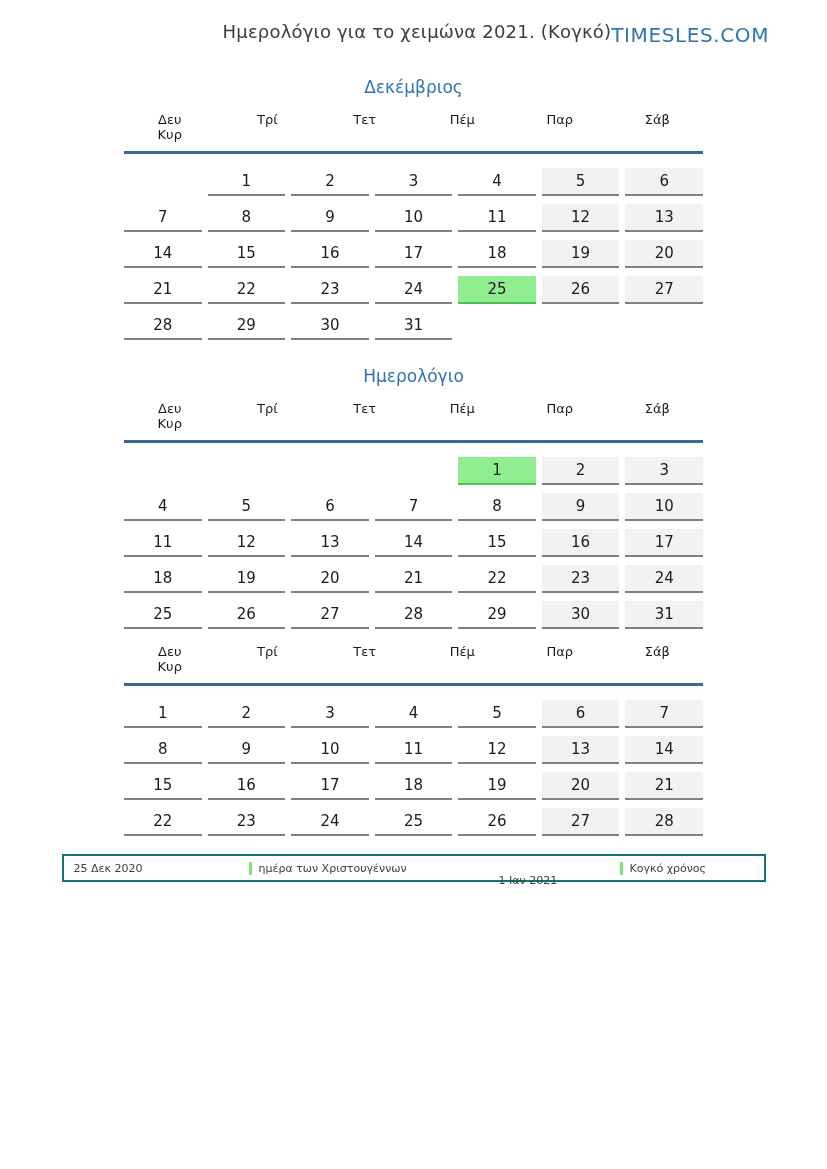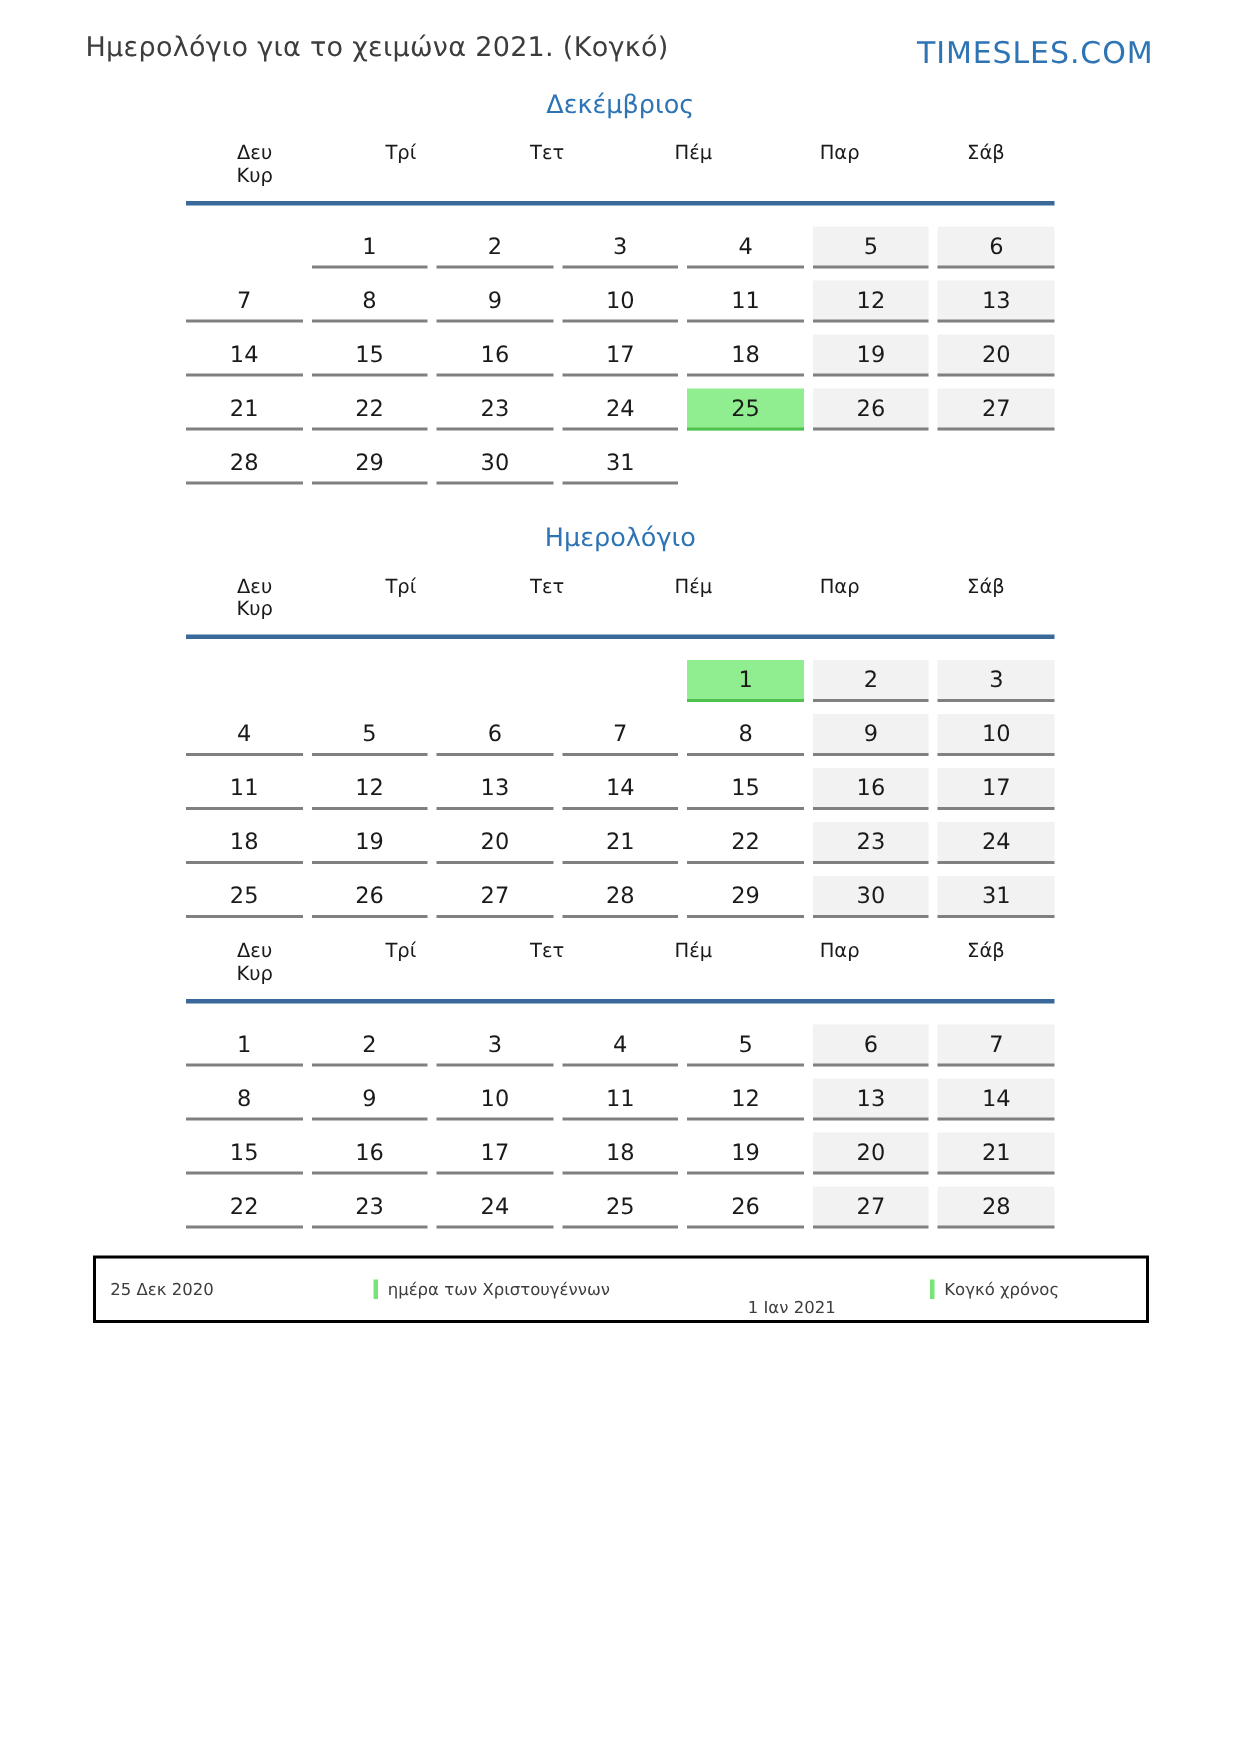--- a/index.html
+++ b/index.html
@@ -6,21 +6,21 @@
   html, body { background: #ffffff; }
   body {
     width: 827px; height: 1169px;
     font-family: "DejaVu Sans", "Liberation Sans", sans-serif;
     color: #1a1a1a;
     position: relative;
     overflow: hidden;
   }
   .page-header {
     display: flex;
-    justify-content: space-between;
+    justify-content: flex-end;
     align-items: flex-start;
     padding: 21px 58px 0 57px;
   }
   .page-title {
     font-size: 18px;
     font-weight: normal;
     color: #3d3d3d;
     letter-spacing: 0.2px;
   }
   .site-link {
@@ -29,21 +29,21 @@
     text-decoration: none;
     letter-spacing: 0.6px;
     padding-top: 2px;
   }
   .months-wrap { width: 579px; margin: 0 auto; }
   .month-title {
     font-size: 17px;
     font-weight: normal;
     color: var(--accent-blue);
     text-align: center;
-    margin-top: 13px;
+    margin-top: 30px;
   }
   .month + .month .month-title { margin-top: 26px; }
   .weekday-row {
     display: grid;
     grid-template-columns: repeat(6, 1fr);
     column-gap: 6px;
     margin-top: 15px;
     padding-bottom: 9px;
     border-bottom: 3px solid var(--header-line);
   }
@@ -73,22 +73,22 @@
     background: var(--holiday-green);
     border-bottom-color: var(--holiday-border);
   }
   .day-cell.empty {
     background: transparent;
     border-bottom: none;
   }
   .legend-box {
     width: 704px;
     margin: 18px auto 0;
-    border: 2px solid #000000;
-    height: 45px;
+    border: 2px solid #0f766e;
+    height: 28px;
     display: flex;
     align-items: center;
     padding-left: 10px;
     font-size: 11px;
     color: #3d3d3d;
   }
   .legend-cell { display: flex; align-items: center; }
   .legend-cell:nth-child(1) { width: 175px; }
   .legend-cell:nth-child(2) { width: 250px; }
   .legend-cell:nth-child(3) { width: 121px; margin-top: 24px; }

